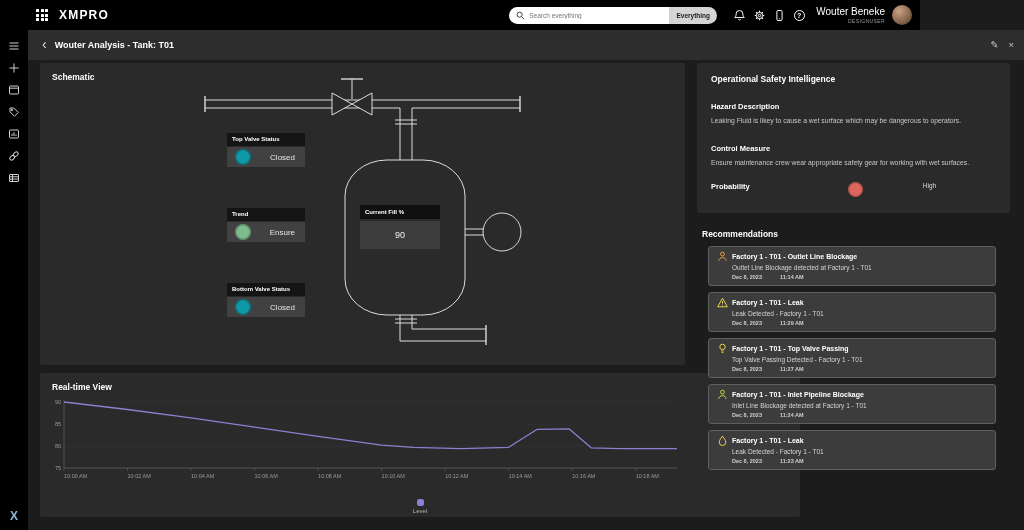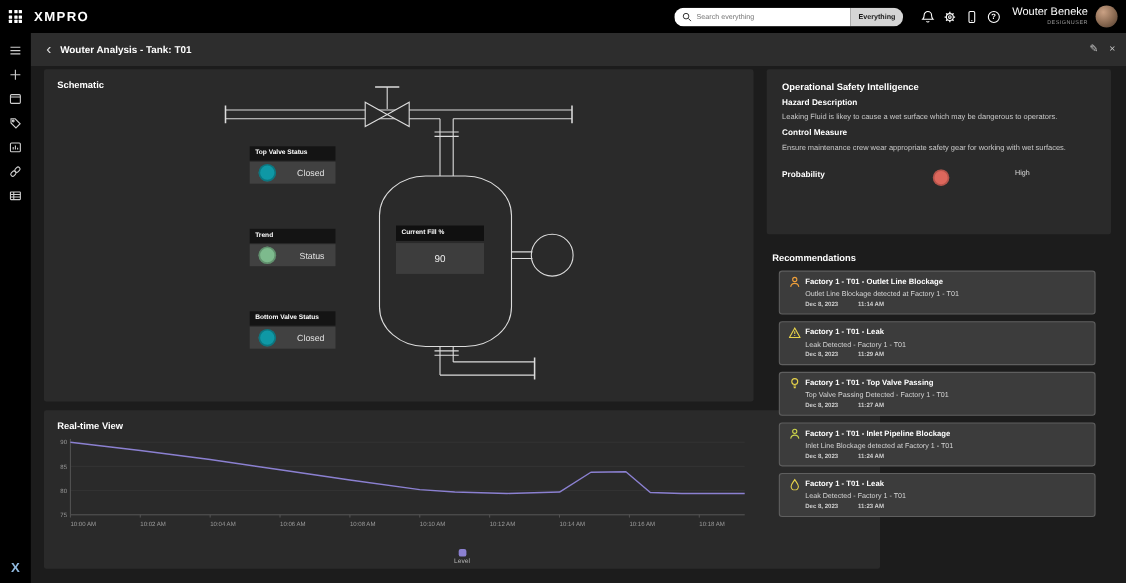--- a/index.html
+++ b/index.html
@@ -1,20 +1,20 @@
 <!DOCTYPE html>
 <html><head>
 <meta charset="utf-8">
 <style>
   *{margin:0;padding:0;box-sizing:border-box;}
   html,body{width:1024px;height:530px;}
   body{position:relative;background:#1c1c1c;font-family:"Liberation Sans",sans-serif;overflow:hidden;color:#fff;}
 
   
-  .topbar{position:absolute;top:0;left:0;width:1024px;height:30px;background:#000;display:flex;align-items:center;z-index:30;}
+  .topbar{position:absolute;top:0;left:0;width:920px;height:30px;background:#000;display:flex;align-items:center;z-index:30;padding-left:28px;}
   .launcher{width:28px;height:30px;display:flex;align-items:center;justify-content:center;cursor:pointer;}
   .grid9{display:grid;grid-template-columns:repeat(3,3px);grid-gap:1.5px;}
   .grid9 i{width:3px;height:3px;background:#fff;border-radius:.5px;display:block;}
   .logo{font-size:12px;font-weight:bold;letter-spacing:1.2px;margin-left:3px;}
   .spacer{flex:1;}
   .searchpill{display:flex;height:17px;border-radius:9px;overflow:hidden;margin-right:12px;}
   .searchbox{background:#fff;display:flex;align-items:center;width:160px;padding-left:7px;gap:4px;}
   .searchbox input{border:none;outline:none;background:transparent;font-size:6.5px;color:#222;width:125px;font-family:"Liberation Sans",sans-serif;}
   .scopebtn{background:#d5d5d5;color:#1a1a1a;font-size:6.5px;font-weight:bold;display:flex;align-items:center;justify-content:center;width:48px;cursor:pointer;}
   .tb-icon{width:20px;height:20px;display:flex;align-items:center;justify-content:center;cursor:pointer;}
@@ -57,21 +57,21 @@
 
   .chart-card{left:40px;top:373px;width:760px;height:144px;}
   #rt-chart{display:block;margin-top:4px;}
   .legend{display:flex;flex-direction:column;align-items:center;gap:2px;margin-top:1px;cursor:pointer;}
   .legend-swatch{width:7px;height:7px;border-radius:2px;}
   .legend-label{font-size:6px;color:#b5b5b5;}
 
   
   .safety-card{left:697px;top:63px;width:313px;height:150px;padding:2px 14px 0 14px;}
   .safety-card .card-title{padding:9px 0 0 0;}
-  .sec-h{font-size:7.5px;font-weight:bold;margin-top:4px;}
+  .sec-h{font-size:7.5px;font-weight:bold;margin-top:18px;}
   .sec-p{font-size:6.8px;color:#c8c8c8;margin-top:5px;line-height:1.45;}
   .prob-row{display:flex;align-items:flex-start;margin-top:14px;}
   .prob-label{font-size:7.5px;font-weight:bold;}
   .prob-circle{width:15px;height:15px;border-radius:50%;margin-left:98px;box-shadow:inset 0 0 0 1.5px rgba(0,0,0,.18);}
   .prob-value{font-size:6.5px;color:#ddd;margin-left:60px;}
 
   .rec-title{position:absolute;left:702px;top:229px;font-size:8.5px;font-weight:bold;}
   .rec-list{position:absolute;left:708px;top:246px;width:288px;}
   .rec-item{background:#3c3c3c;border:1px solid #5f5f5f;border-radius:3px;padding:4px 8px 0 8px;margin-bottom:6px;height:40px;cursor:pointer;}
   .rec-head{display:flex;align-items:center;gap:4px;}
@@ -260,21 +260,21 @@
 
   <div class="sch-label" style="top:70px">Top Valve Status</div>
   <div class="sch-value" style="top:84px">
     <span class="status-circle" style="background-color: rgb(15, 152, 165);"></span>
     <span class="status-text">Closed</span>
   </div>
 
   <div class="sch-label" style="top:145px">Trend</div>
   <div class="sch-value" style="top:159px">
     <span class="status-circle" style="background-color: rgb(125, 186, 141);"></span>
-    <span class="status-text">Status</span>
+    <span class="status-text">Ensure</span>
   </div>
 
   <div class="sch-label" style="top:220px">Bottom Valve Status</div>
   <div class="sch-value" style="top:234px">
     <span class="status-circle" style="background-color: rgb(15, 152, 165);"></span>
     <span class="status-text">Closed</span>
   </div>
 
   <div class="fill-label">Current Fill %</div>
   <div class="fill-value">90</div>

